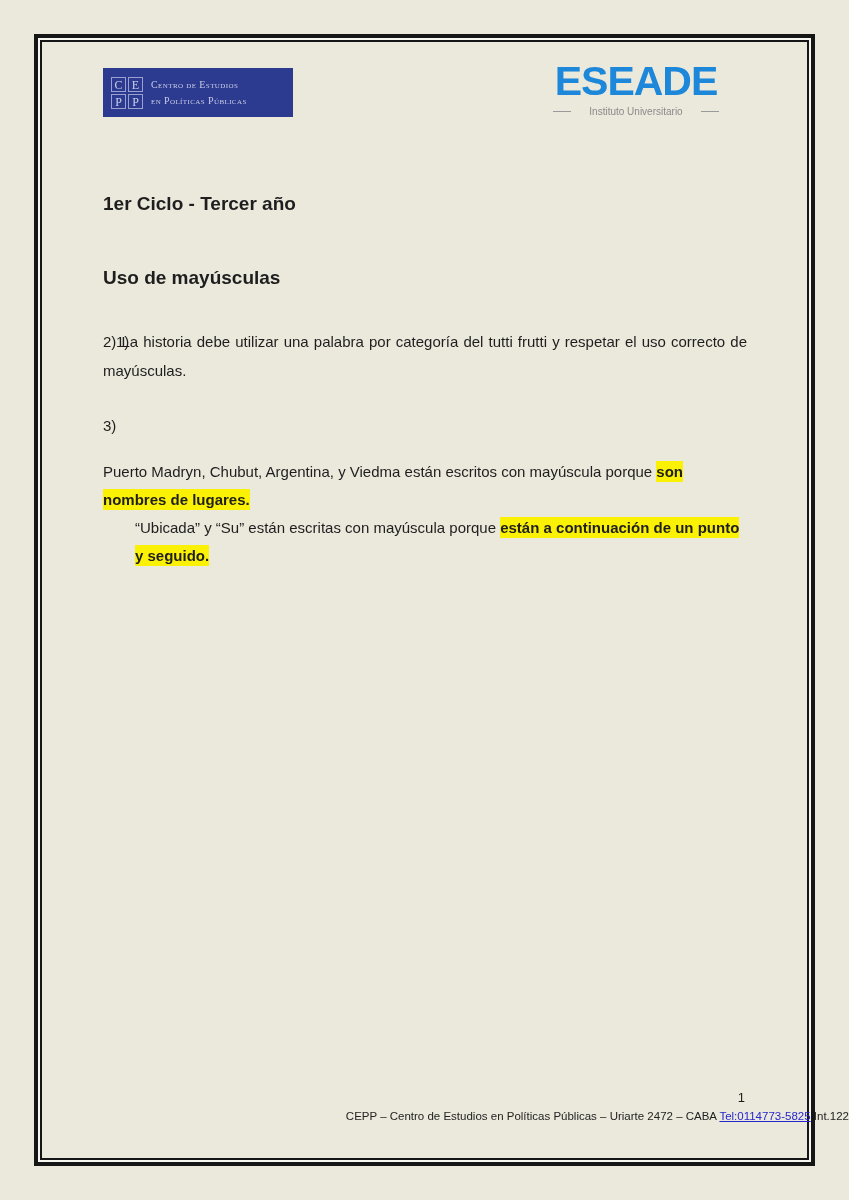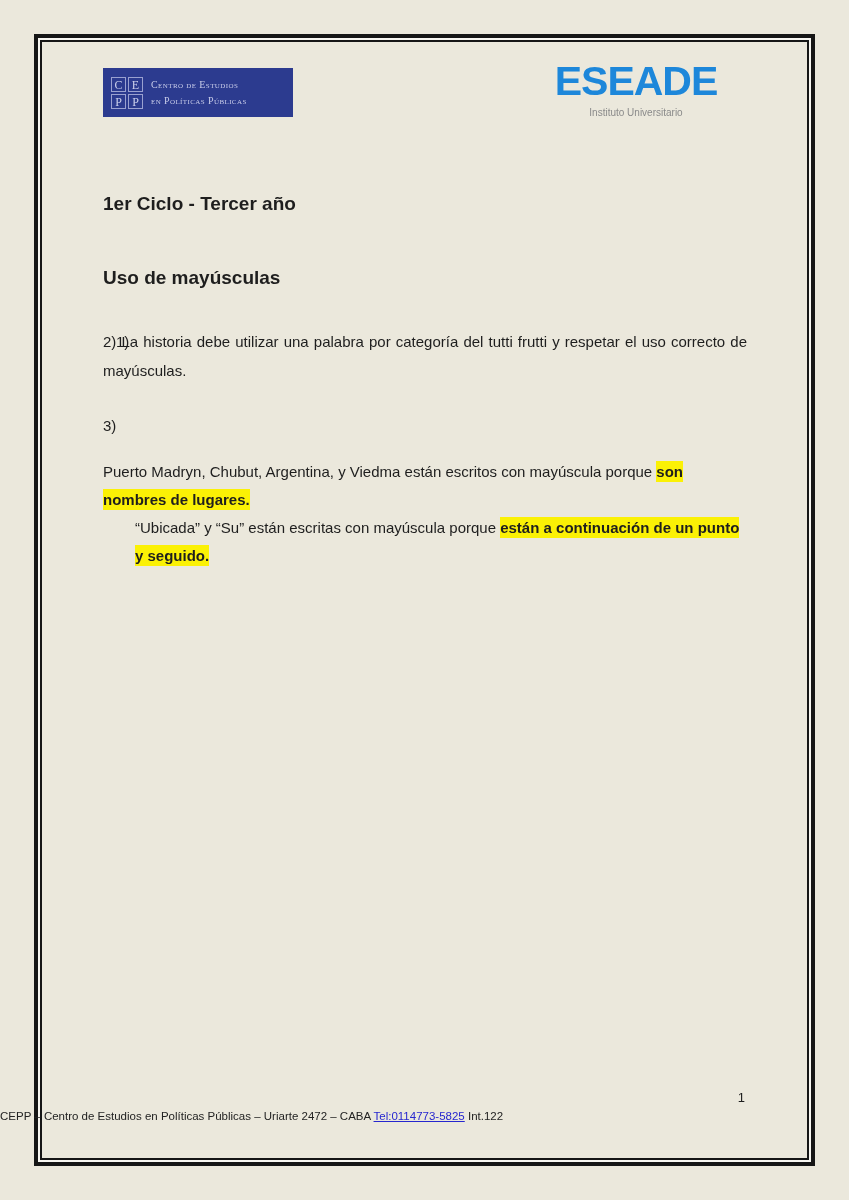--- a/index.html
+++ b/index.html
@@ -75,25 +75,24 @@
     font-weight: bold;
     font-size: 41px;
     line-height: 42px;
     letter-spacing: -1px;
     white-space: nowrap;
   }
   .eseade-sub {
     margin-top: 4px;
     display: flex;
     align-items: center;
-    gap: 0;
+    gap: 18px;
     color: #8a8a8a;
     font-size: 10px;
     white-space: nowrap;
-    flex-direction: column;
   }
   .eseade-sub .rule { flex: 1; border-top: 1px solid #9a9a9a; }
 
   
   .doc {
     position: absolute;
     left: 103px; top: 196px;
     width: 644px;
     font-size: 15px;
   }
@@ -127,21 +126,21 @@
 
   
   .page-number {
     position: absolute;
     right: 104px; top: 1090px;
     font-size: 13px;
   }
   .footer {
     position: absolute;
     left: 0; right: 0; top: 1110px;
-    text-align: left;
+    text-align: right;
     font-size: 11.5px;
     color: #232323;
   }
   .footer a, .footer .tel-link {
     color: #2626cf;
     text-decoration: underline;
     cursor: pointer;
   }
 </style>
 </head>

